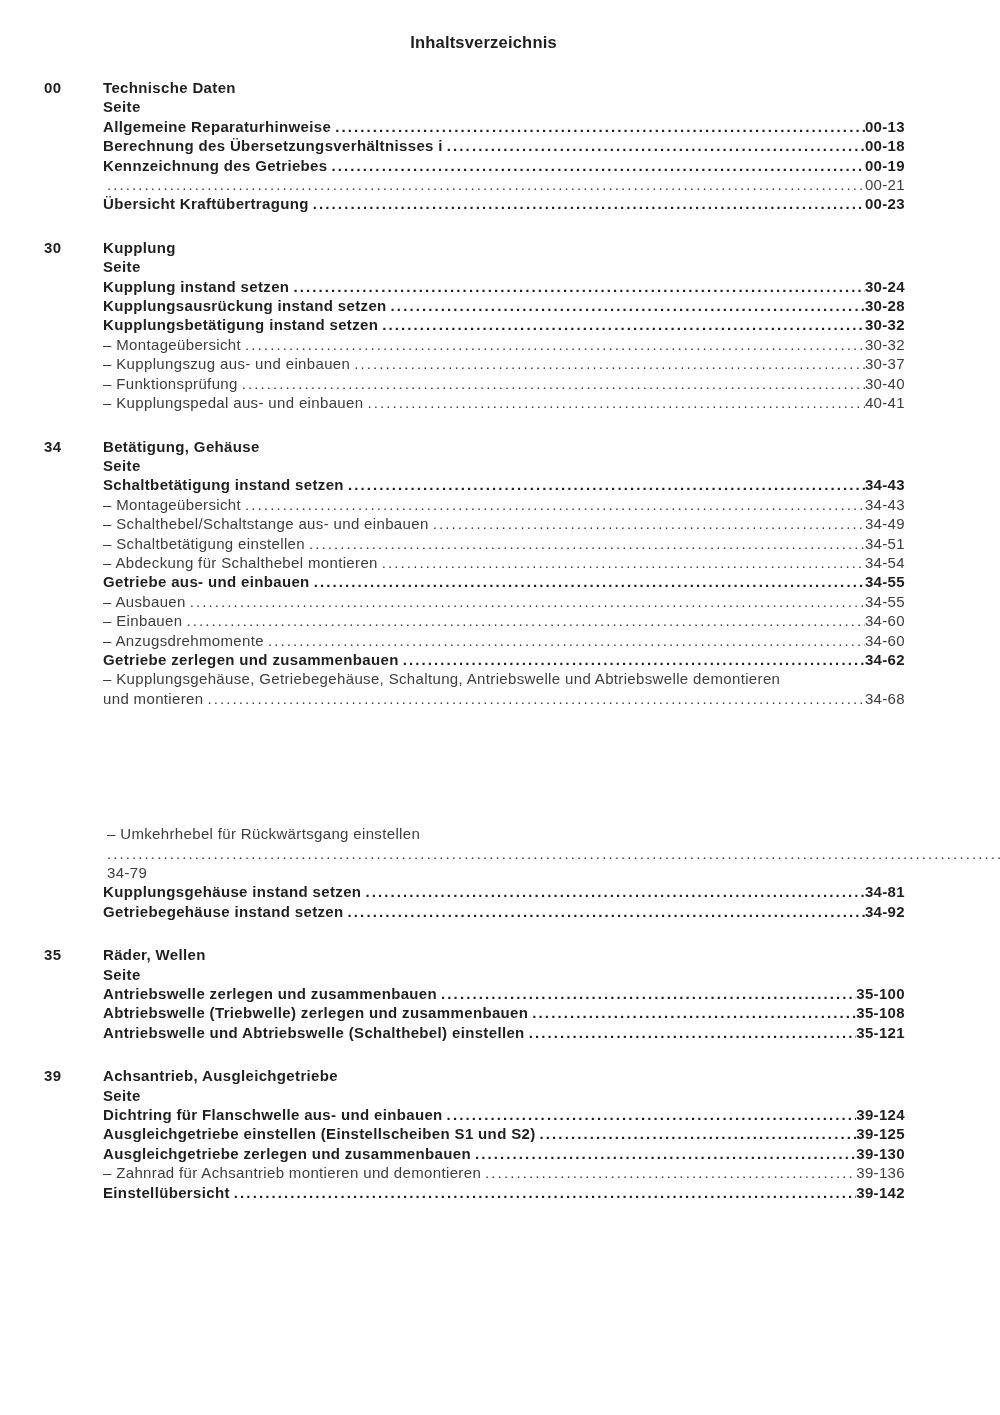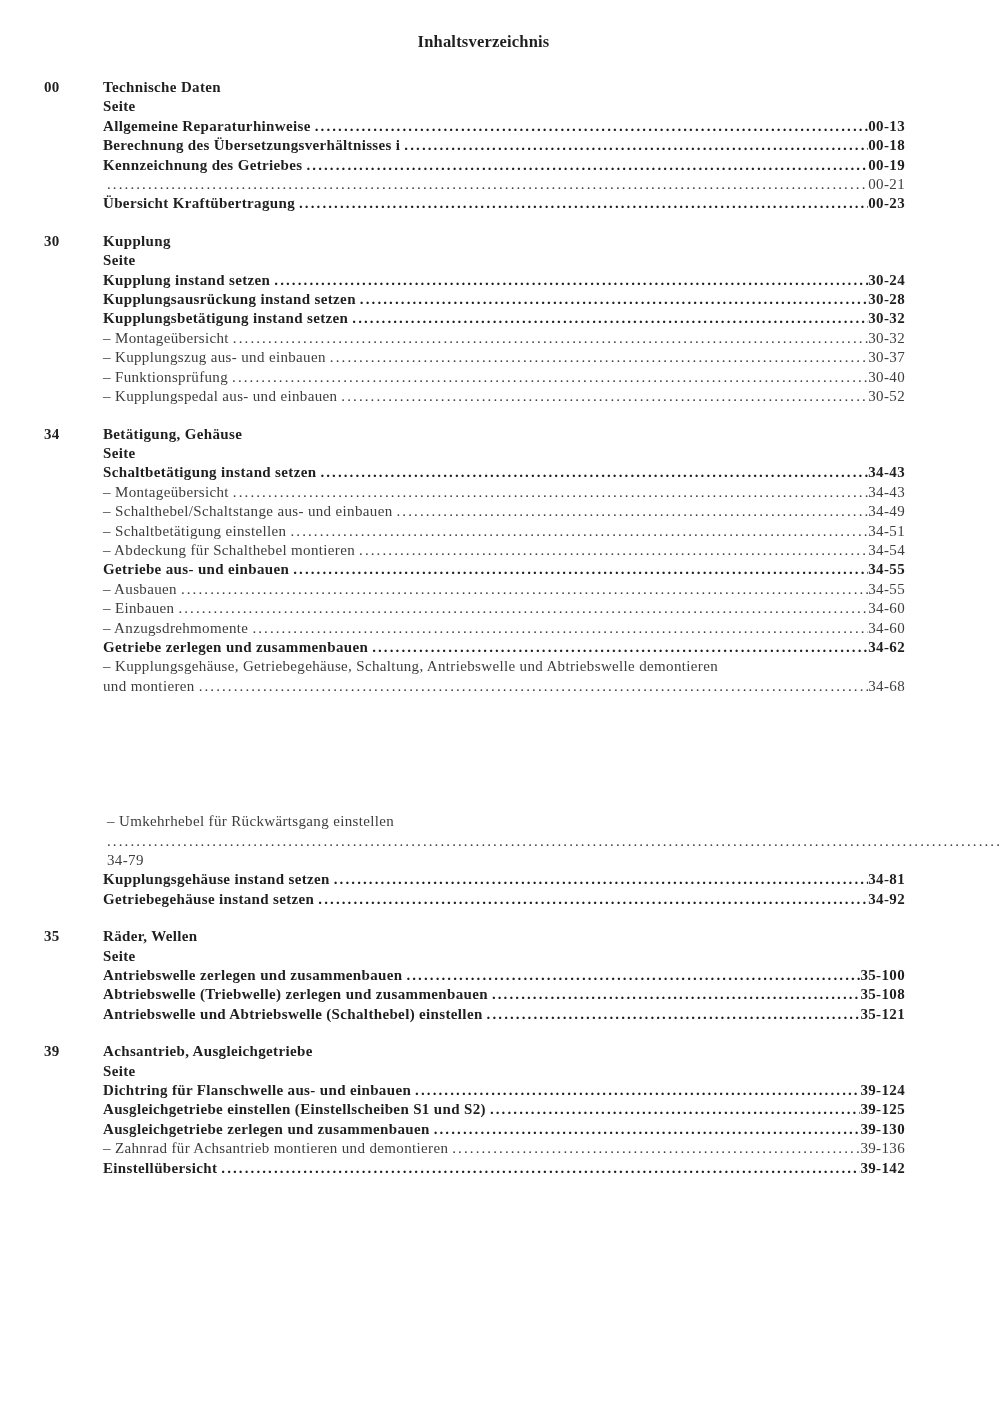--- a/index.html
+++ b/index.html
@@ -1,29 +1,29 @@
 <!DOCTYPE html>
 <html lang="de"><head>
 <meta charset="utf-8">
 <style>
   html,body{margin:0;padding:0;background:#ffffff;}
   .page{
     width:1000px;height:1415px;box-sizing:border-box;
     padding:32px 95px 0 44px;
     background:#ffffff;
-    font-family:Liberation Serif, serif;
+    font-family:Liberation Sans, sans-serif;
     color:#3d3d3d;
     overflow:hidden;
   }
   .doc-title{
     font-size:16.5px;line-height:20px;font-weight:bold;
     text-align:center;text-indent:18px;letter-spacing:.2px;
     margin:0 0 26px 0;color:#1f1f1f;
   }
-  .section{margin-left:59px;margin-top:18px;}
+  .section{margin-left:59px;margin-top:24px;}
   .section:first-child{margin-top:0;}
   .section-header{
     display:flex;align-items:baseline;position:relative;
     font-weight:bold;color:#1f1f1f;
     font-size:15px;line-height:19.4px;letter-spacing:.35px;flex-direction:column;
   }
   .chap-num{position:absolute;left:-59px;top:0;}
   .chap-title{flex:1;white-space:nowrap;}
   .seite{white-space:nowrap;}
   .entry{
@@ -127,21 +127,21 @@
 
   <div class="entry">
     <span class="label">– Funktionsprüfung</span>
     <span class="dots"></span>
     <span class="pg">30-40</span>
   </div>
 
   <div class="entry">
     <span class="label">– Kupplungspedal aus- und einbauen</span>
     <span class="dots"></span>
-    <span class="pg">30-52</span>
+    <span class="pg">40-41</span>
   </div>
 </div>
   </section>
 
   <section class="section">
     <div class="section-header">
       <span class="chap-num">34</span>
       <span class="chap-title">Betätigung, Gehäuse</span>
       <span class="seite">Seite</span>
     </div>

